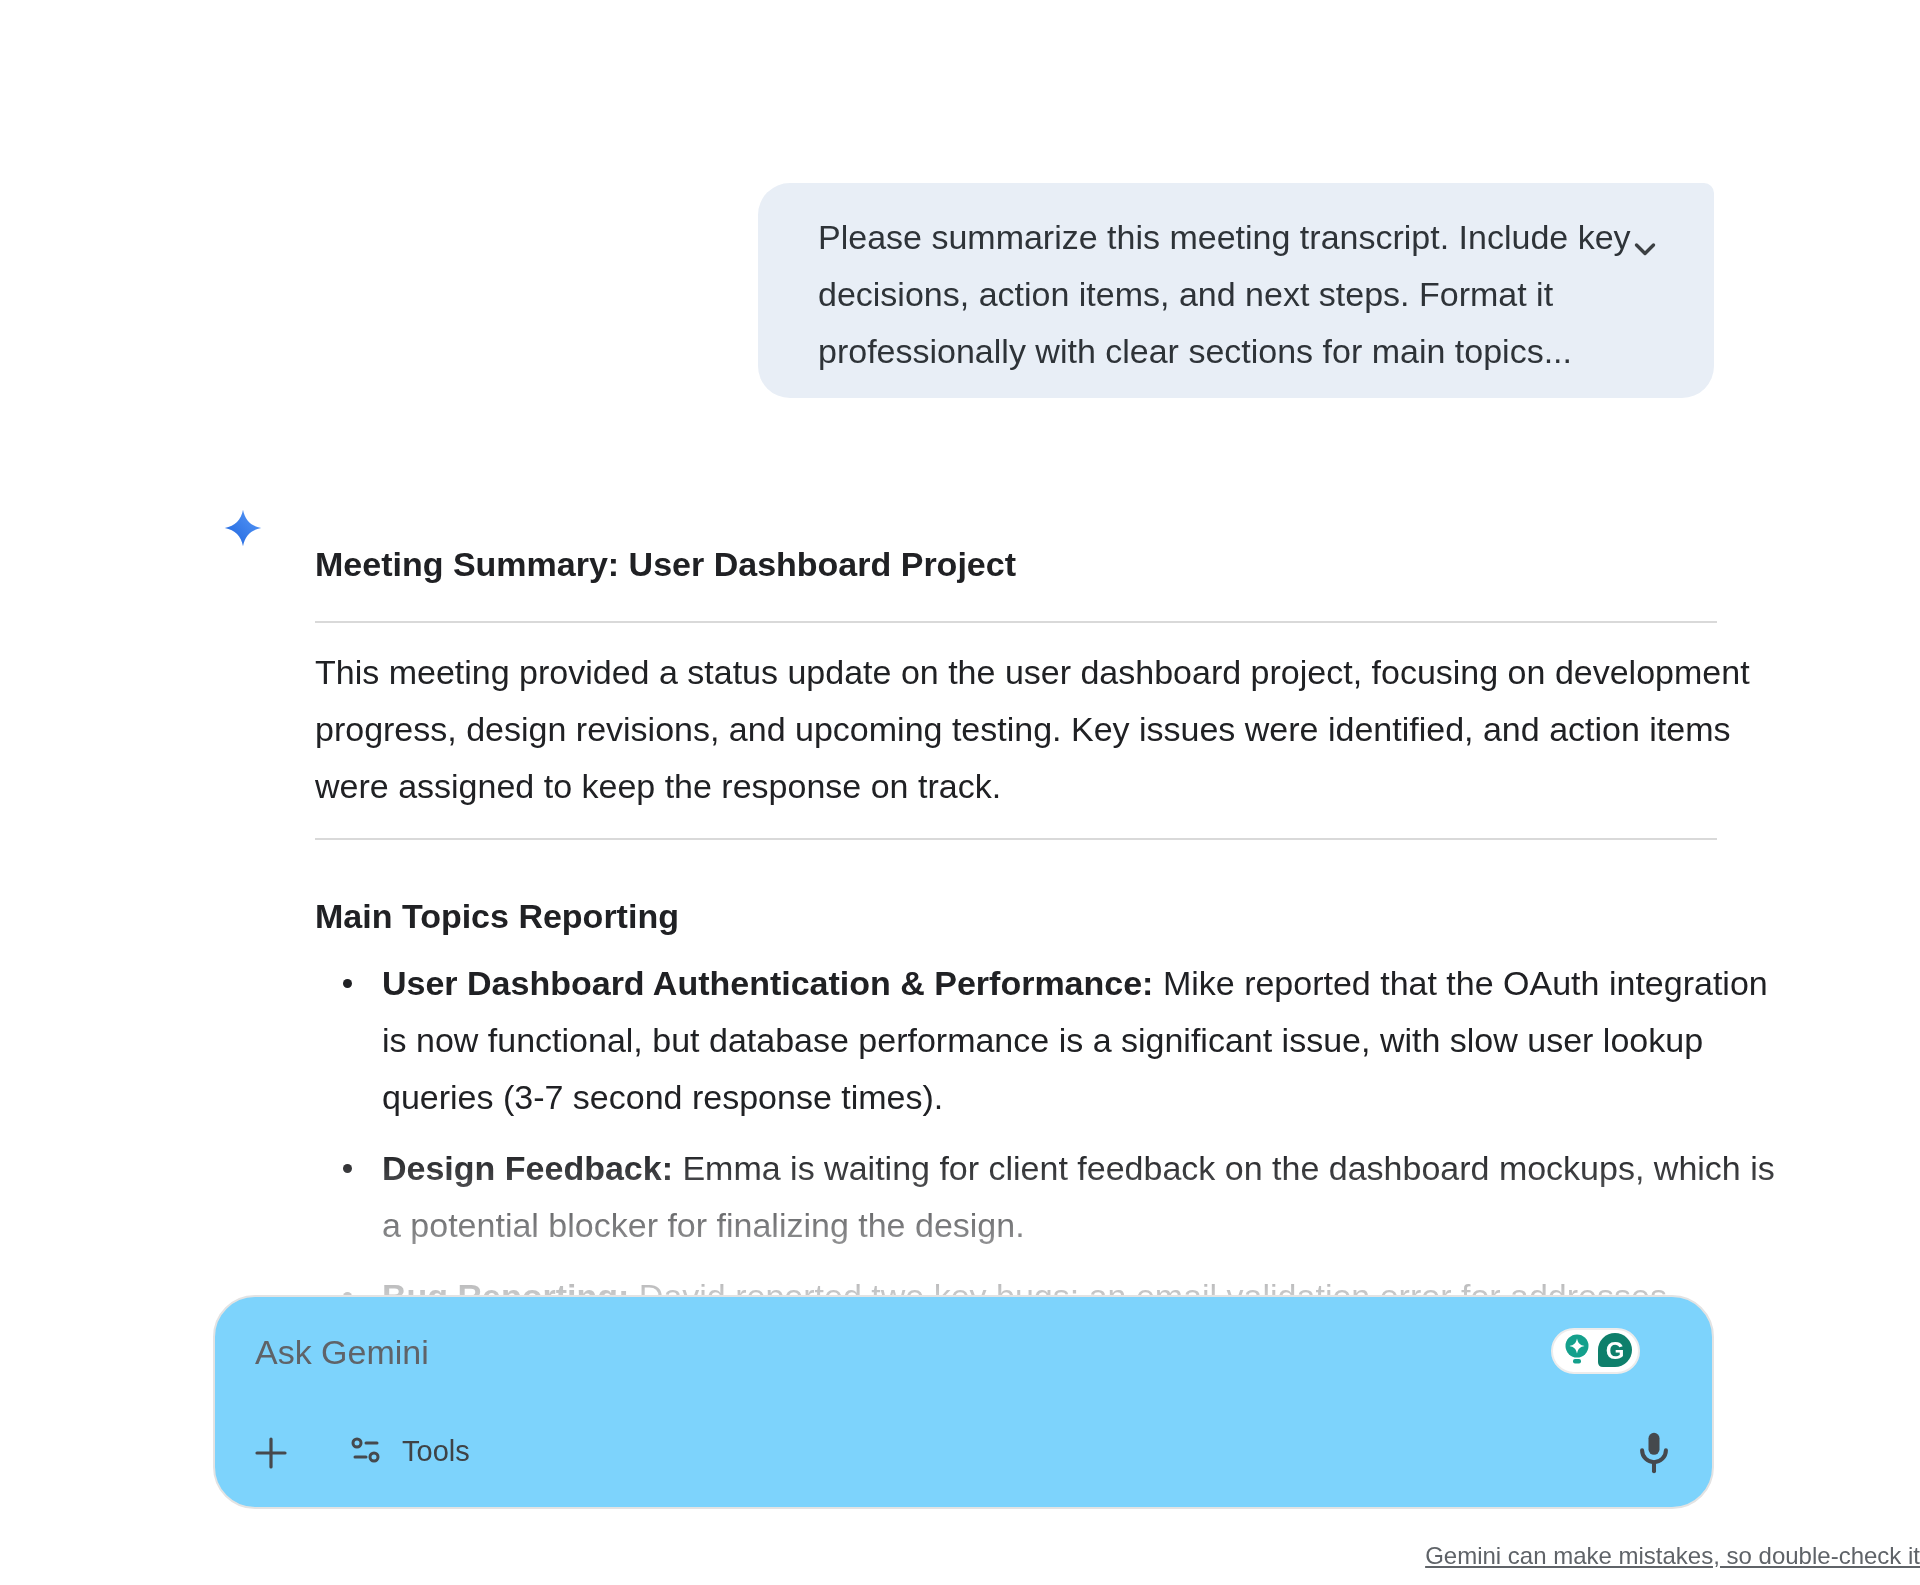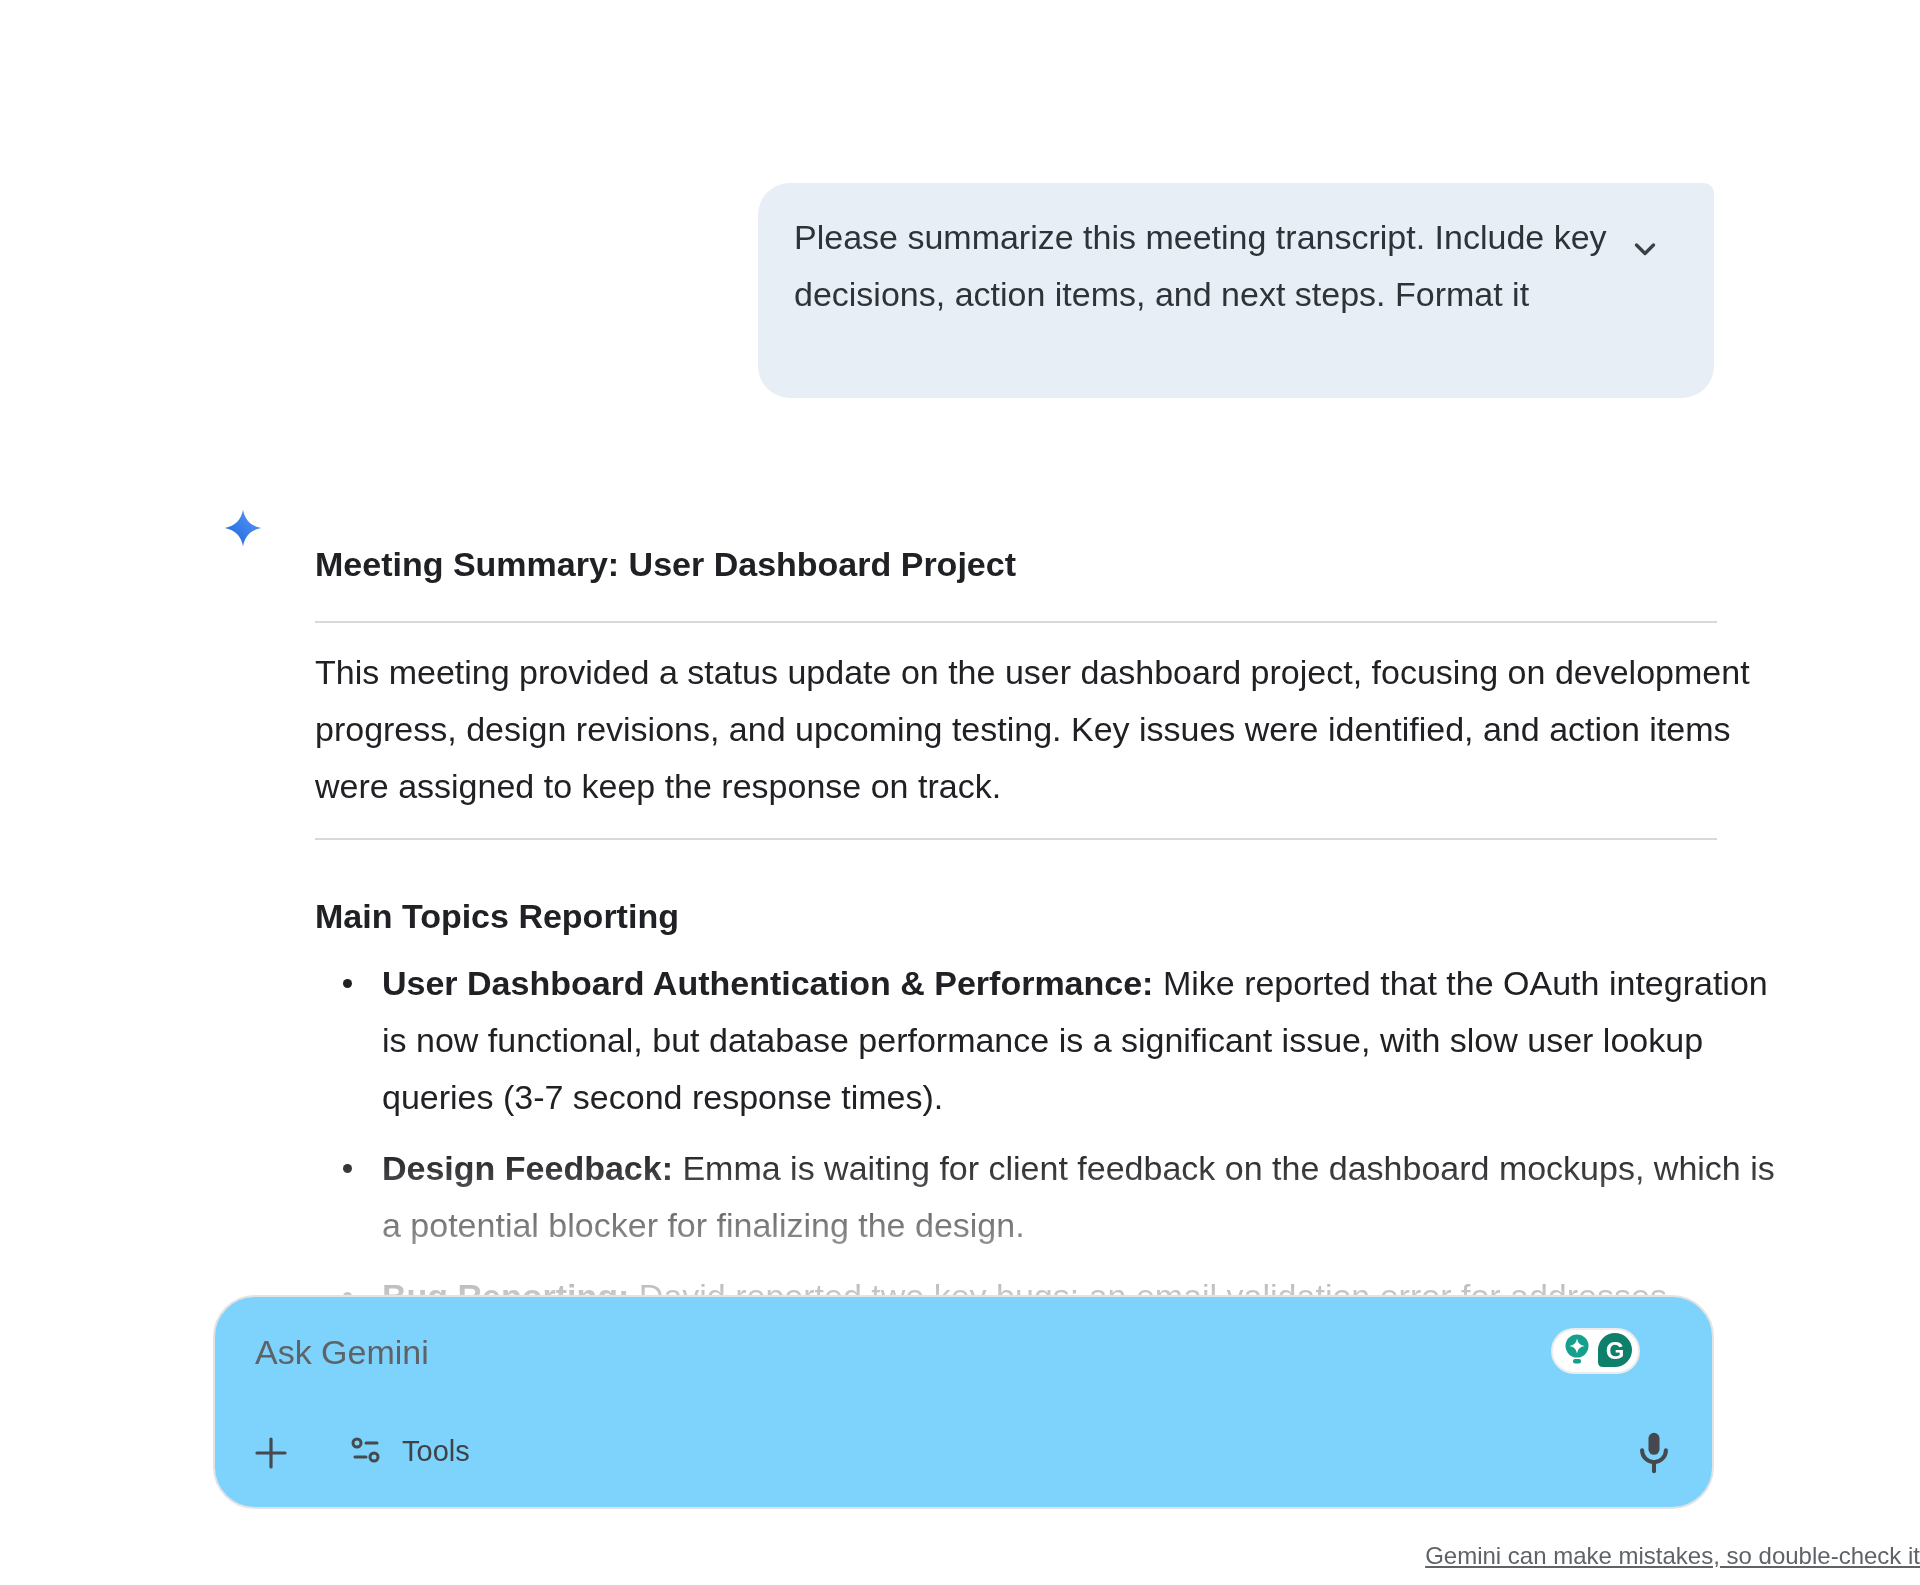--- a/index.html
+++ b/index.html
@@ -18,21 +18,21 @@
   .page{position:relative;width:1920px;height:1585px;background:#fff;overflow:hidden;}
 
   
   .bubble{
     position:absolute;left:758px;top:183px;width:956px;height:215px;
     background:var(--user-bubble-bg);
     border-radius:32px 10px 32px 32px;
     padding:26px 0 0 36px;
   }
   .bubble .utext{width:800px;font-size:34px;line-height:57px;color:#2e3338;}
-  .bubble .uline{white-space:nowrap;}
+  .bubble .uline{white-space:nowrap;margin-left:24px;}
   .collapse-btn{
     position:absolute;top:49px;right:52px;width:34px;height:34px;
     background:none;border:none;cursor:pointer;padding:0;
   }
 
   
   .sparkle{position:absolute;left:224px;top:505px;width:38px;height:46px;}
 
   
   .content{position:absolute;left:315px;top:542px;width:1402px;}
@@ -92,20 +92,21 @@
 </style>
 </head>
 <body>
 
 <div class="page">
 
   <div class="bubble">
     <div class="utext">
       <div class="uline">Please summarize this meeting transcript. Include key</div>
       <div class="uline">decisions, action items, and next steps. Format it</div>
+      <div class="uline">professionally with clear sections for main topics...</div>
     </div>
     <button class="collapse-btn">
       <span>
         <svg width="34" height="34" viewBox="0 0 24 24" fill="none">
           <path d="M6 9.2 L12 15.2 L18 9.2" stroke="#3c4043" stroke-width="2.4" stroke-linecap="round" stroke-linejoin="round"></path>
         </svg>
       </span>
     </button>
   </div>
 

